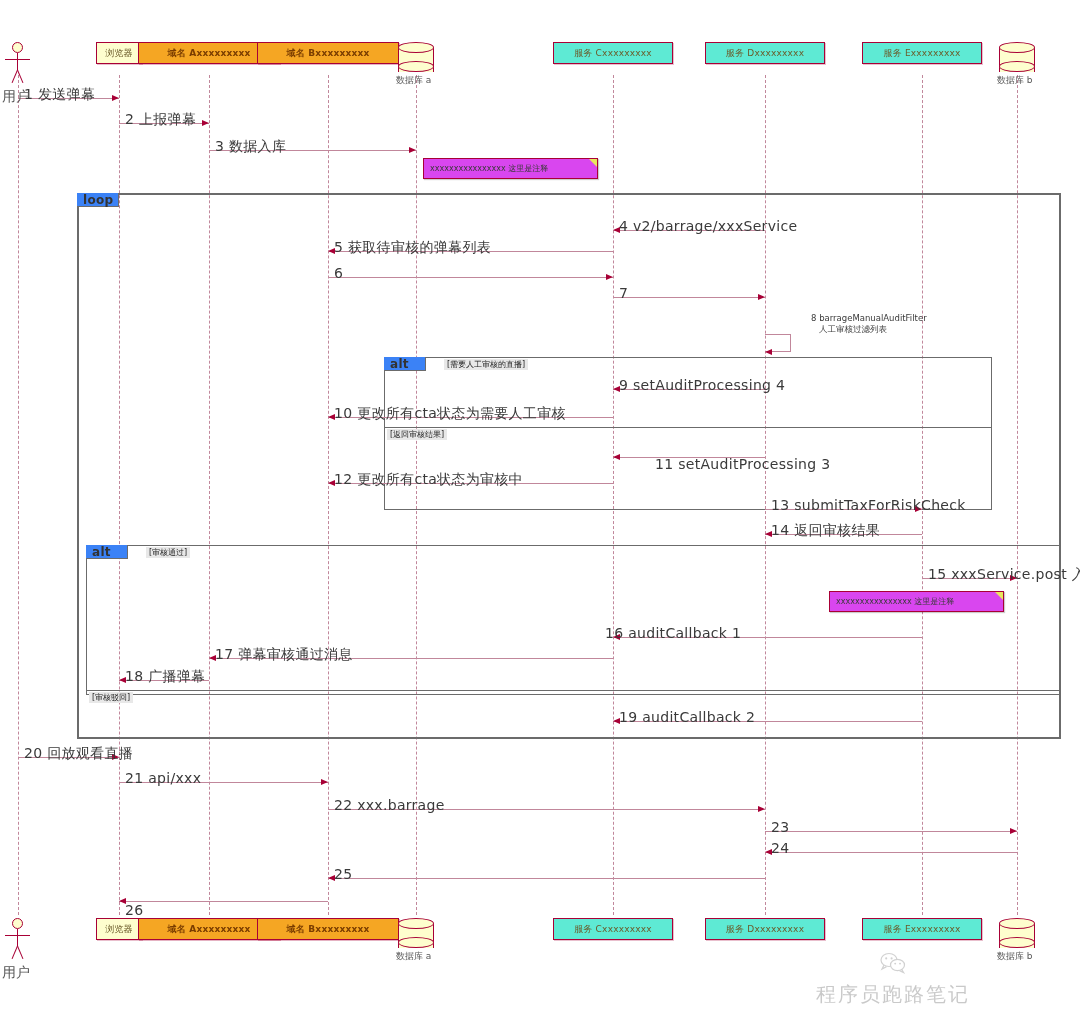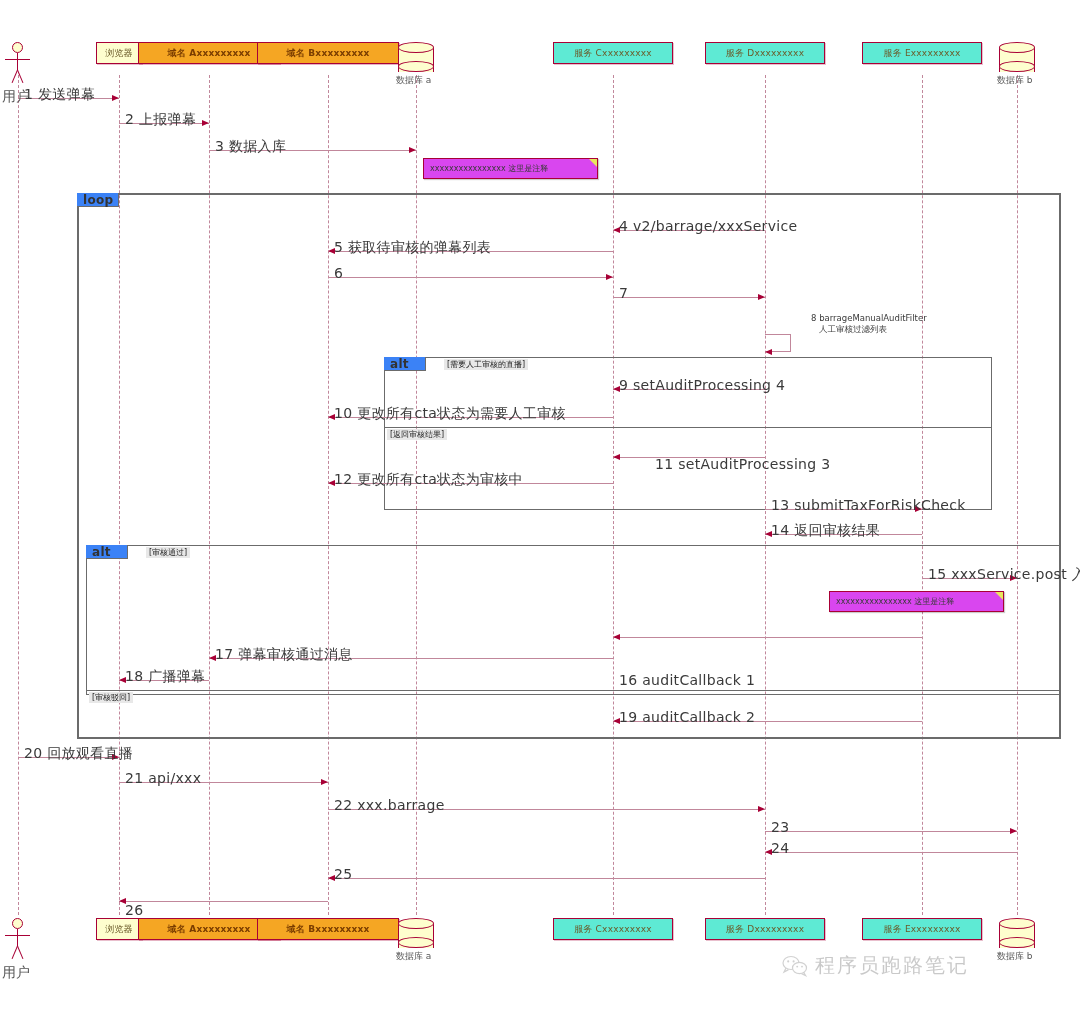--- a/index.html
+++ b/index.html
@@ -151,21 +151,21 @@
       <div class="arrowR" style="left: 915px; top: 506px;"></div>
       <div class="mlabel" style="left: 771px; top: 497px;"><span>13</span> <span>submitTaxForRiskCheck</span></div>
       <div class="msg" style="left: 765px; top: 534px; width: 157px;"></div>
       <div class="arrowL" style="left: 765px; top: 531px;"></div>
       <div class="mlabel" style="left: 771px; top: 522px;"><span>14</span> <span>返回审核结果</span></div>
       <div class="msg" style="left: 922px; top: 578px; width: 95px;"></div>
       <div class="arrowR" style="left: 1010px; top: 575px;"></div>
       <div class="mlabel" style="left: 928px; top: 566px;"><span>15</span> <span>xxxService.post 入库</span></div>
       <div class="msg" style="left: 613px; top: 637px; width: 309px;"></div>
       <div class="arrowL" style="left: 613px; top: 634px;"></div>
-      <div class="mlabel" style="left: 619px; top: 625px; margin-top: 47px;"><span>16</span> <span>auditCallback 1</span></div>
+      <div class="mlabel" style="left: 605px; top: 625px;"><span>16</span> <span>auditCallback 1</span></div>
       <div class="msg" style="left: 209px; top: 658px; width: 404px;"></div>
       <div class="arrowL" style="left: 209px; top: 655px;"></div>
       <div class="mlabel" style="left: 215px; top: 646px;"><span>17</span> <span>弹幕审核通过消息</span></div>
       <div class="msg" style="left: 119px; top: 680px; width: 90px;"></div>
       <div class="arrowL" style="left: 119px; top: 677px;"></div>
       <div class="mlabel" style="left: 125px; top: 668px;"><span>18</span> <span>广播弹幕</span></div>
       <div class="msg" style="left: 613px; top: 721px; width: 309px;"></div>
       <div class="arrowL" style="left: 613px; top: 718px;"></div>
       <div class="mlabel" style="left: 619px; top: 709px;"><span>19</span> <span>auditCallback 2</span></div>
       <div class="msg" style="left: 18px; top: 757px; width: 101px;"></div>
@@ -253,21 +253,21 @@
       <div class="note" style="left: 423px; top: 158px; width: 175px; height: 21px;">
         <span>xxxxxxxxxxxxxxxx 这里是注释</span>
         <span class="fold"></span>
       </div>
       <div class="note" style="left: 829px; top: 591px; width: 175px; height: 21px;">
         <span>xxxxxxxxxxxxxxxx 这里是注释</span>
         <span class="fold"></span>
       </div>
     </div>
 
-  <div class="watermark" id="watermark" style="left: 782px; top: 952px;">
+  <div class="watermark" id="watermark" style="left: 816px; top: 952px; flex-direction: column;">
     <svg width="26" height="22" viewBox="0 0 26 22">
       <ellipse cx="9" cy="8" rx="8" ry="6.5" fill="none" stroke="#9a9a9a" stroke-width="1.2"></ellipse>
       <path d="M4 13 L2 17 L6.5 14.6" fill="none" stroke="#9a9a9a" stroke-width="1.2"></path>
       <circle cx="6.2" cy="6.4" r="1.05" fill="#9a9a9a"></circle>
       <circle cx="11.6" cy="6.4" r="1.05" fill="#9a9a9a"></circle>
       <ellipse cx="17.5" cy="13" rx="7" ry="5.6" fill="#fff" stroke="#9a9a9a" stroke-width="1.2"></ellipse>
       <path d="M21.6 17.4 L23.6 20.6 L19.6 18.8" fill="none" stroke="#9a9a9a" stroke-width="1.2"></path>
       <circle cx="15.2" cy="11.6" r="0.95" fill="#9a9a9a"></circle>
       <circle cx="20" cy="11.6" r="0.95" fill="#9a9a9a"></circle>
     </svg>

